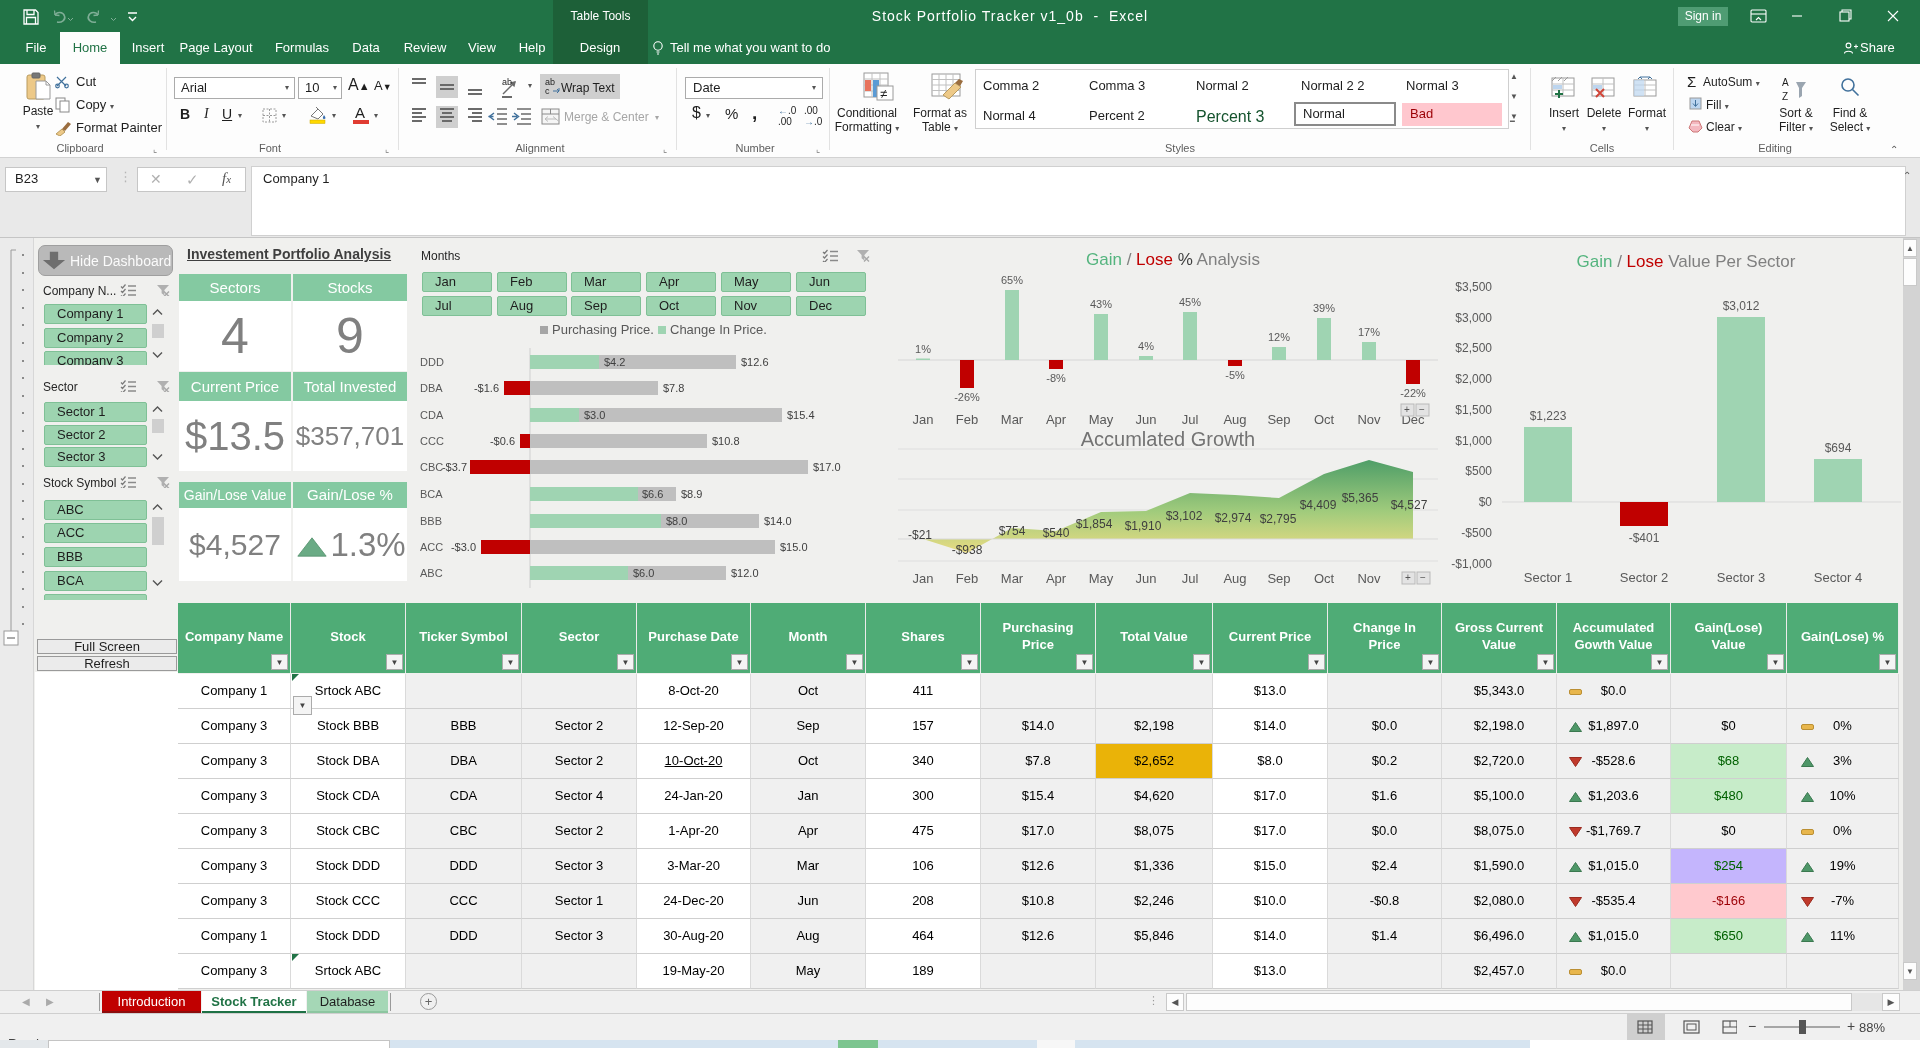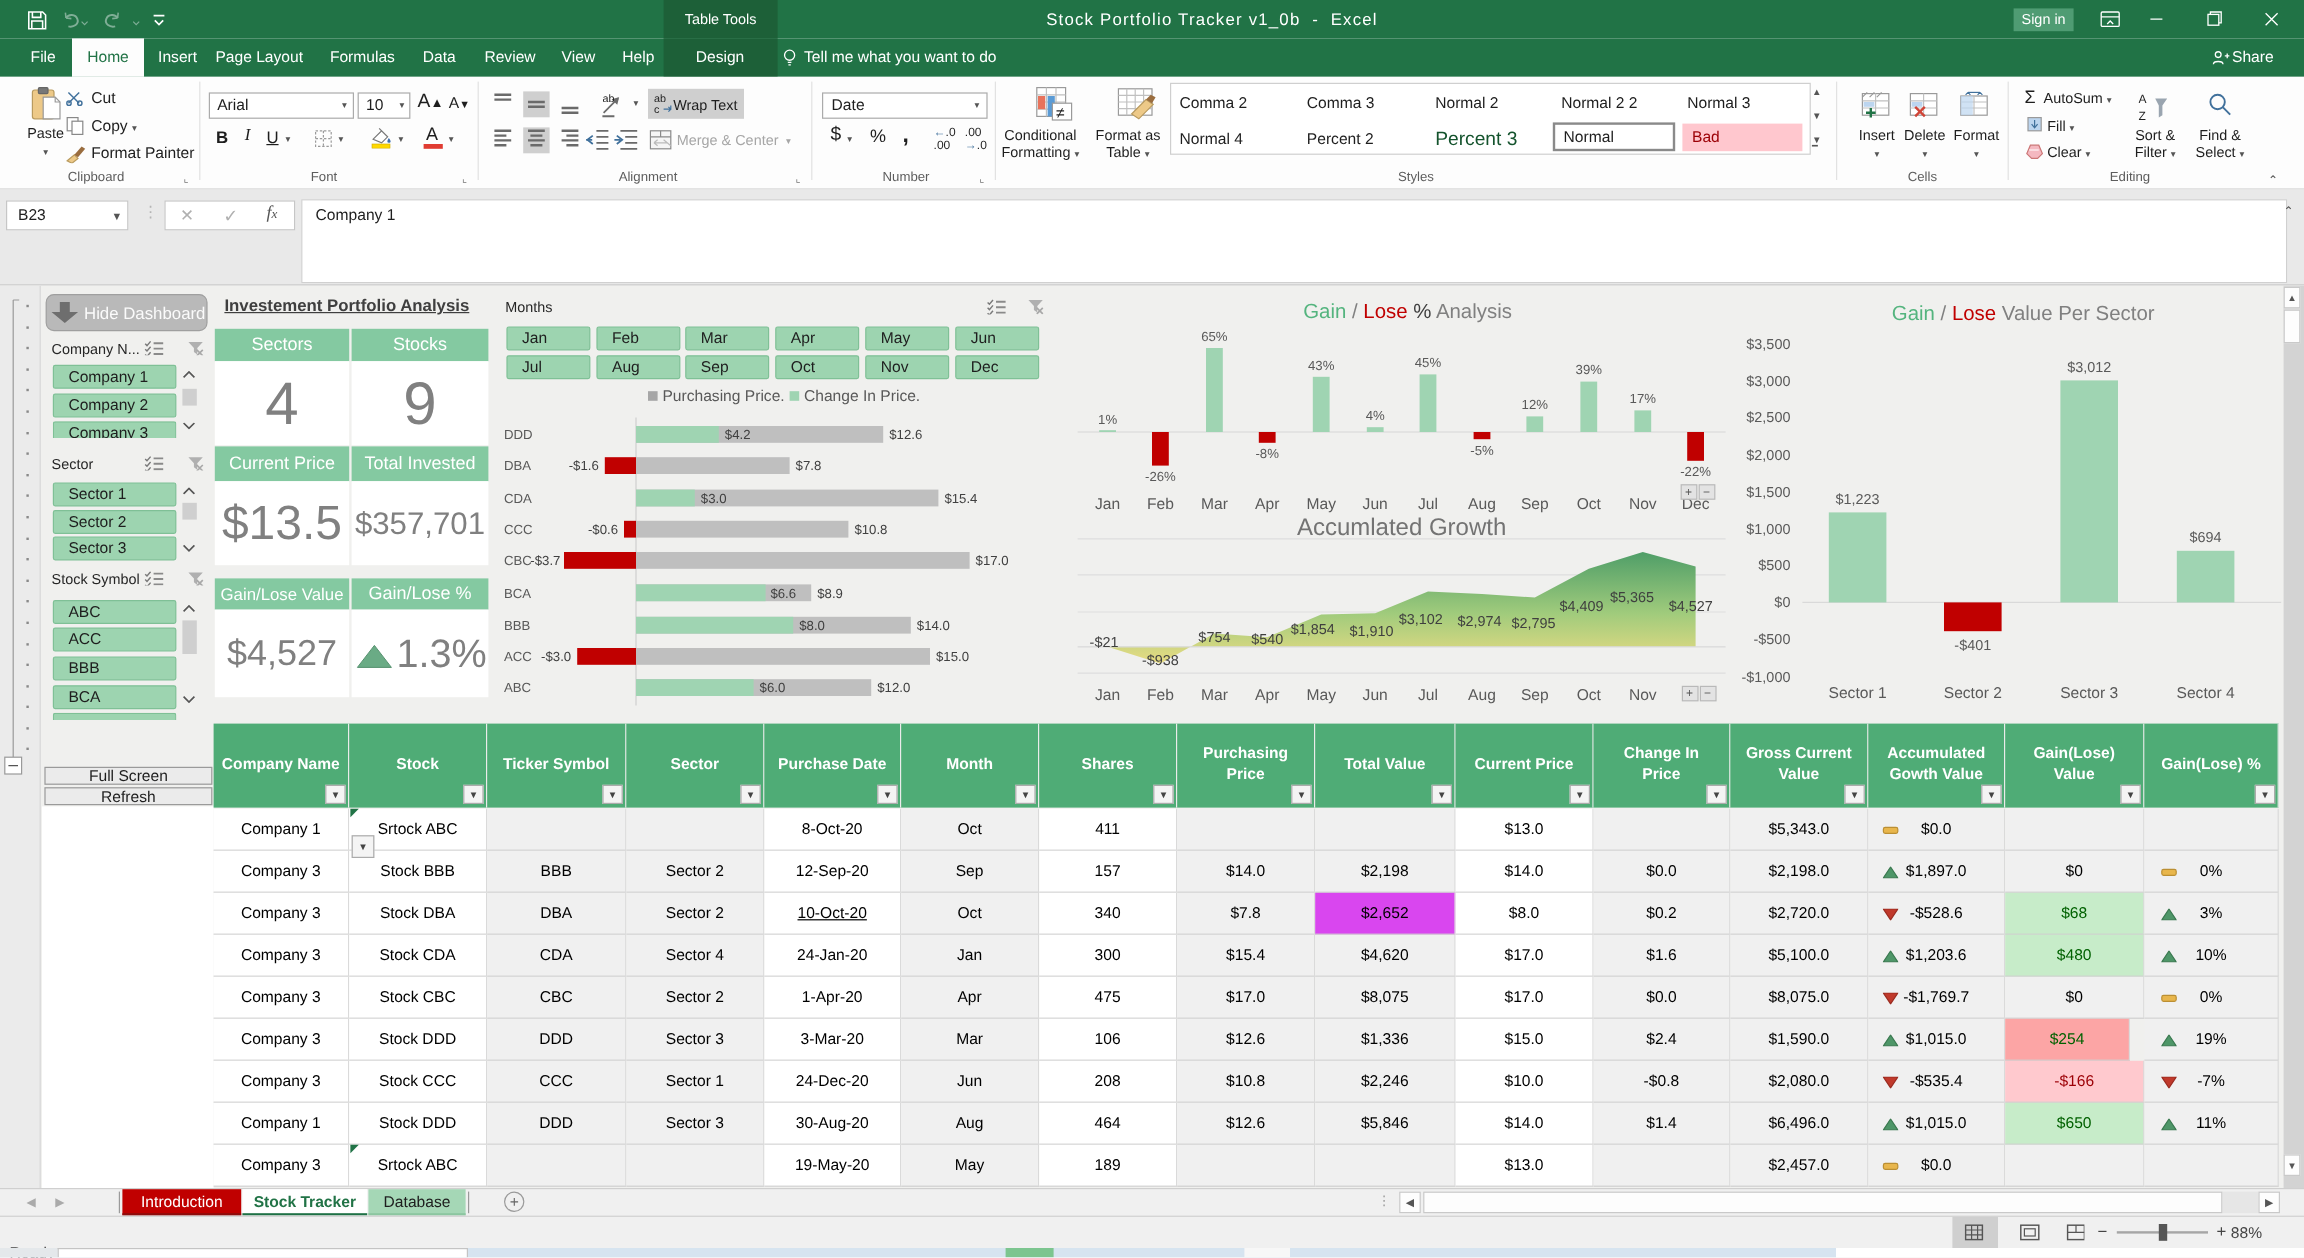--- a/index.html
+++ b/index.html
@@ -748,21 +748,21 @@
   <div class="td" style="left:1493px;top:106px;width:116px;background:#f0f0f0;">$0</div>
   <div class="td" style="left:1609px;top:106px;width:112px;background:#f0f0f0;"><div style="position:absolute;left:14px;top:15px;width:13px;height:6px;background:#e8b64c;border:1px solid #bb8f33;border-radius:2px;"></div>0%</div>
   <div class="td" style="left:0px;top:141px;width:113px;background:#fff;">Company 3</div>
   <div class="td" style="left:113px;top:141px;width:115px;background:#fff;">Stock DBA</div>
   <div class="td" style="left:228px;top:141px;width:116px;background:#f0f0f0;">DBA</div>
   <div class="td" style="left:344px;top:141px;width:115px;background:#f0f0f0;">Sector 2</div>
   <div class="td" style="left:459px;top:141px;width:114px;background:#fff;text-decoration:underline;">10-Oct-20</div>
   <div class="td" style="left:573px;top:141px;width:115px;background:#f0f0f0;">Oct</div>
   <div class="td" style="left:688px;top:141px;width:115px;background:#fff;">340</div>
   <div class="td" style="left:803px;top:141px;width:115px;background:#f0f0f0;">$7.8</div>
-  <div class="td" style="left:918px;top:141px;width:117px;background:#d946ef;">$2,652</div>
+  <div class="td" style="left:918px;top:141px;width:117px;background:#eab308;">$2,652</div>
   <div class="td" style="left:1035px;top:141px;width:115px;background:#fff;">$8.0</div>
   <div class="td" style="left:1150px;top:141px;width:114px;background:#f0f0f0;">$0.2</div>
   <div class="td" style="left:1264px;top:141px;width:115px;background:#f0f0f0;">$2,720.0</div>
   <div class="td" style="left:1379px;top:141px;width:114px;background:#f0f0f0;"><svg style="position:absolute;left:12px;top:13px;" width="13" height="10" viewBox="0 0 13 10">
           <path d="M6.5 9.5 L12.5 0.5 H0.5 Z" fill="#c0392b" stroke="#9a2a1f"></path>
         </svg>-$528.6</div>
   <div class="td" style="left:1493px;top:141px;width:116px;background:#c7ecc9;"><span style="color:#006100;">$68</span></div>
   <div class="td" style="left:1609px;top:141px;width:112px;background:#f0f0f0;"><svg style="position:absolute;left:14px;top:13px;" width="13" height="10" viewBox="0 0 13 10">
           <path d="M6.5 0.5 L12.5 9.5 H0.5 Z" fill="#4e9668" stroke="#3b7950"></path>
         </svg>3%</div>
@@ -810,21 +810,21 @@
   <div class="td" style="left:573px;top:246px;width:115px;background:#f0f0f0;">Mar</div>
   <div class="td" style="left:688px;top:246px;width:115px;background:#fff;">106</div>
   <div class="td" style="left:803px;top:246px;width:115px;background:#f0f0f0;">$12.6</div>
   <div class="td" style="left:918px;top:246px;width:117px;background:#f0f0f0;">$1,336</div>
   <div class="td" style="left:1035px;top:246px;width:115px;background:#fff;">$15.0</div>
   <div class="td" style="left:1150px;top:246px;width:114px;background:#f0f0f0;">$2.4</div>
   <div class="td" style="left:1264px;top:246px;width:115px;background:#f0f0f0;">$1,590.0</div>
   <div class="td" style="left:1379px;top:246px;width:114px;background:#f0f0f0;"><svg style="position:absolute;left:12px;top:13px;" width="13" height="10" viewBox="0 0 13 10">
           <path d="M6.5 0.5 L12.5 9.5 H0.5 Z" fill="#4e9668" stroke="#3b7950"></path>
         </svg>$1,015.0</div>
-  <div class="td" style="left:1493px;top:246px;width:104px;background:#fca5a5;"><span style="color:#006100;">$254</span></div>
+  <div class="td" style="left:1493px;top:246px;width:116px;background:#c4b5fd;"><span style="color:#006100;">$254</span></div>
   <div class="td" style="left:1609px;top:246px;width:112px;background:#f0f0f0;"><svg style="position:absolute;left:14px;top:13px;" width="13" height="10" viewBox="0 0 13 10">
           <path d="M6.5 0.5 L12.5 9.5 H0.5 Z" fill="#4e9668" stroke="#3b7950"></path>
         </svg>19%</div>
   <div class="td" style="left:0px;top:281px;width:113px;background:#fff;">Company 3</div>
   <div class="td" style="left:113px;top:281px;width:115px;background:#fff;">Stock CCC</div>
   <div class="td" style="left:228px;top:281px;width:116px;background:#f0f0f0;">CCC</div>
   <div class="td" style="left:344px;top:281px;width:115px;background:#f0f0f0;">Sector 1</div>
   <div class="td" style="left:459px;top:281px;width:114px;background:#fff;">24-Dec-20</div>
   <div class="td" style="left:573px;top:281px;width:115px;background:#f0f0f0;">Jun</div>
   <div class="td" style="left:688px;top:281px;width:115px;background:#fff;">208</div>

